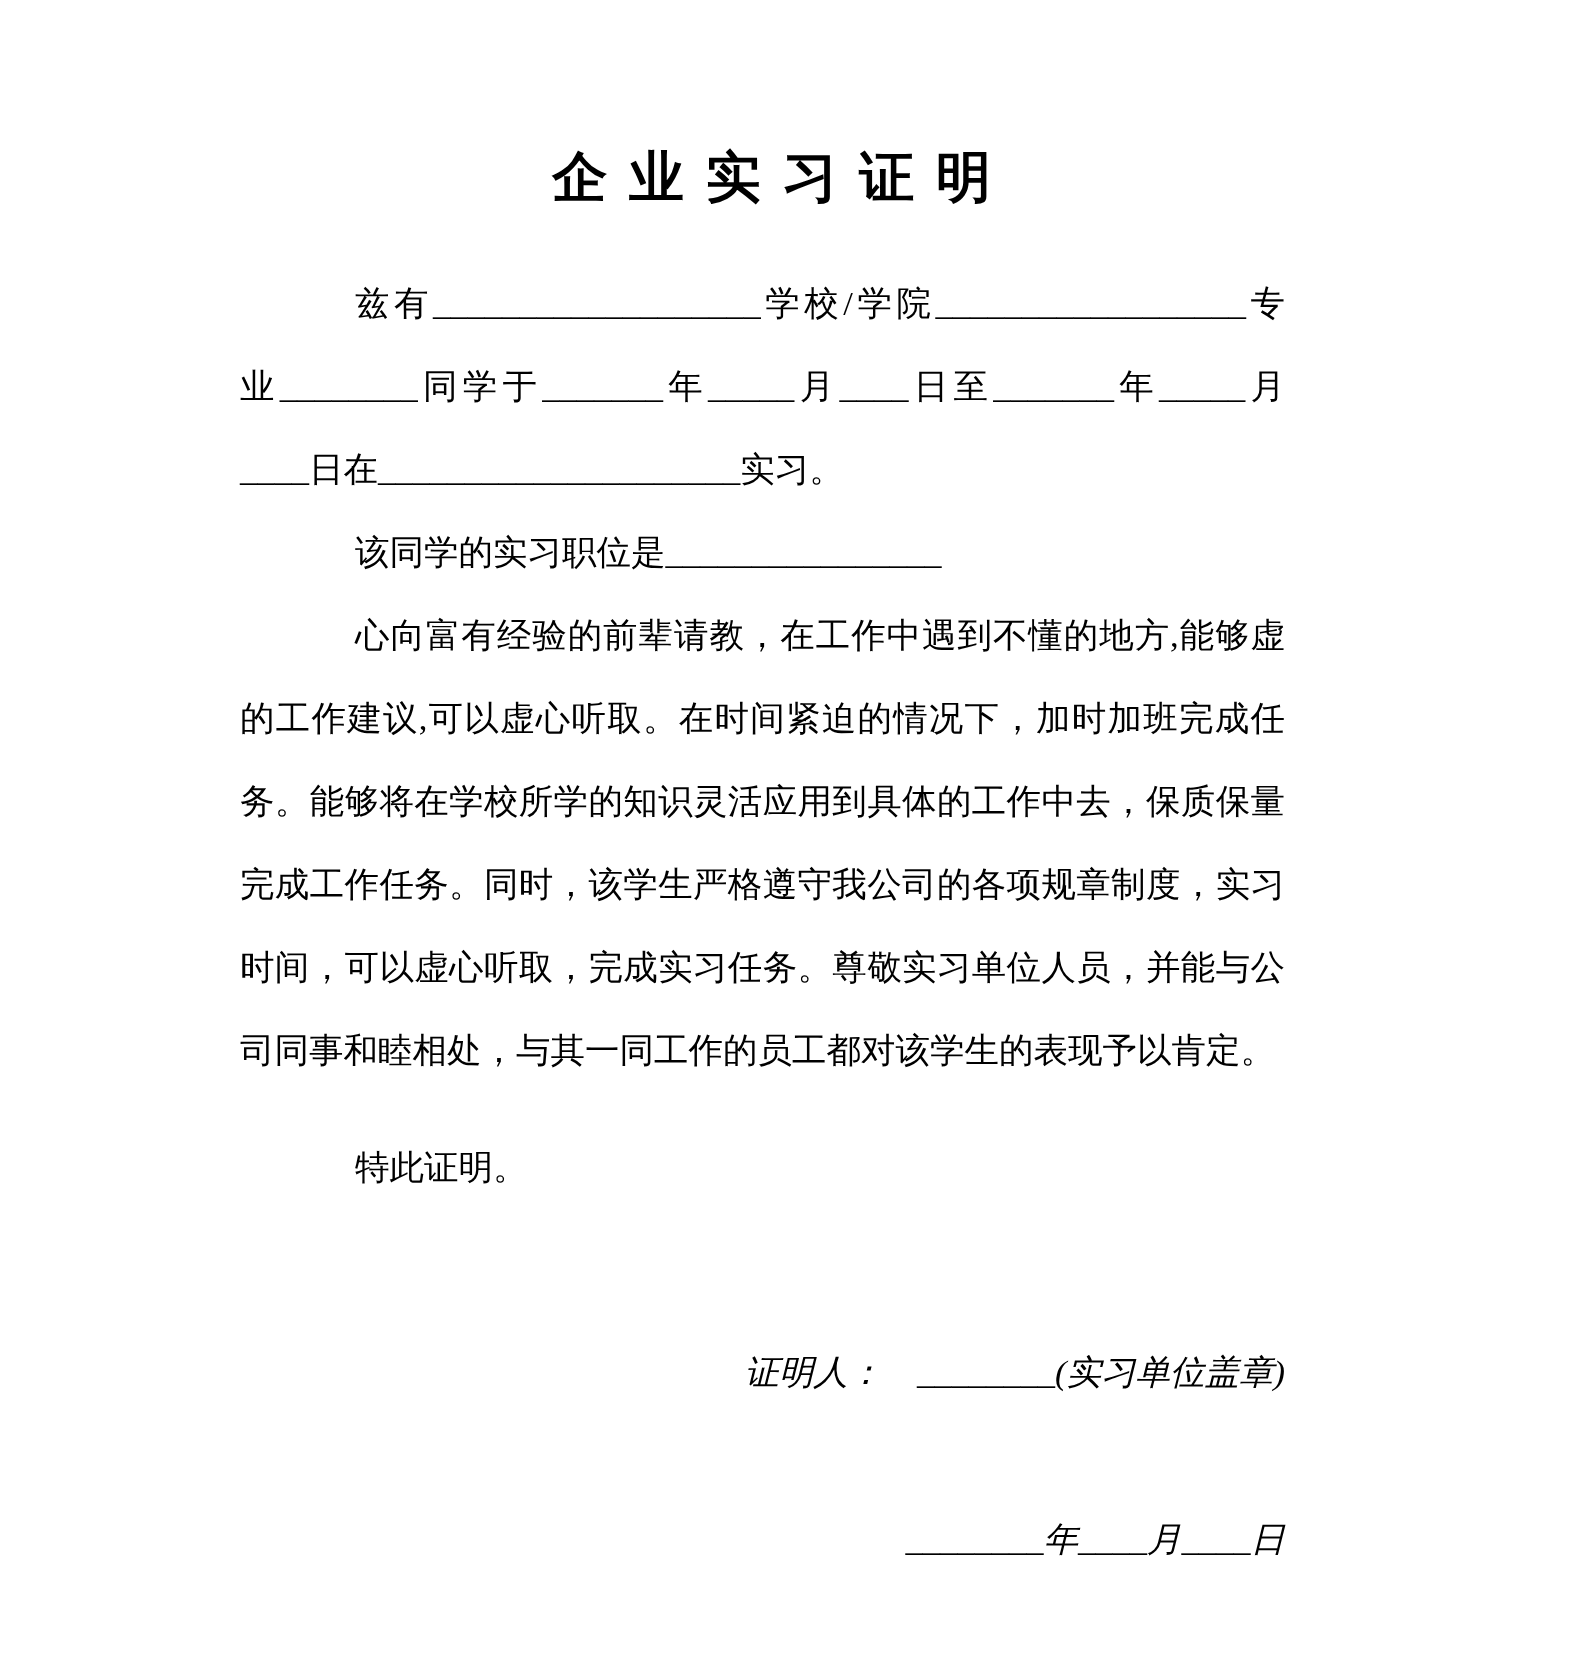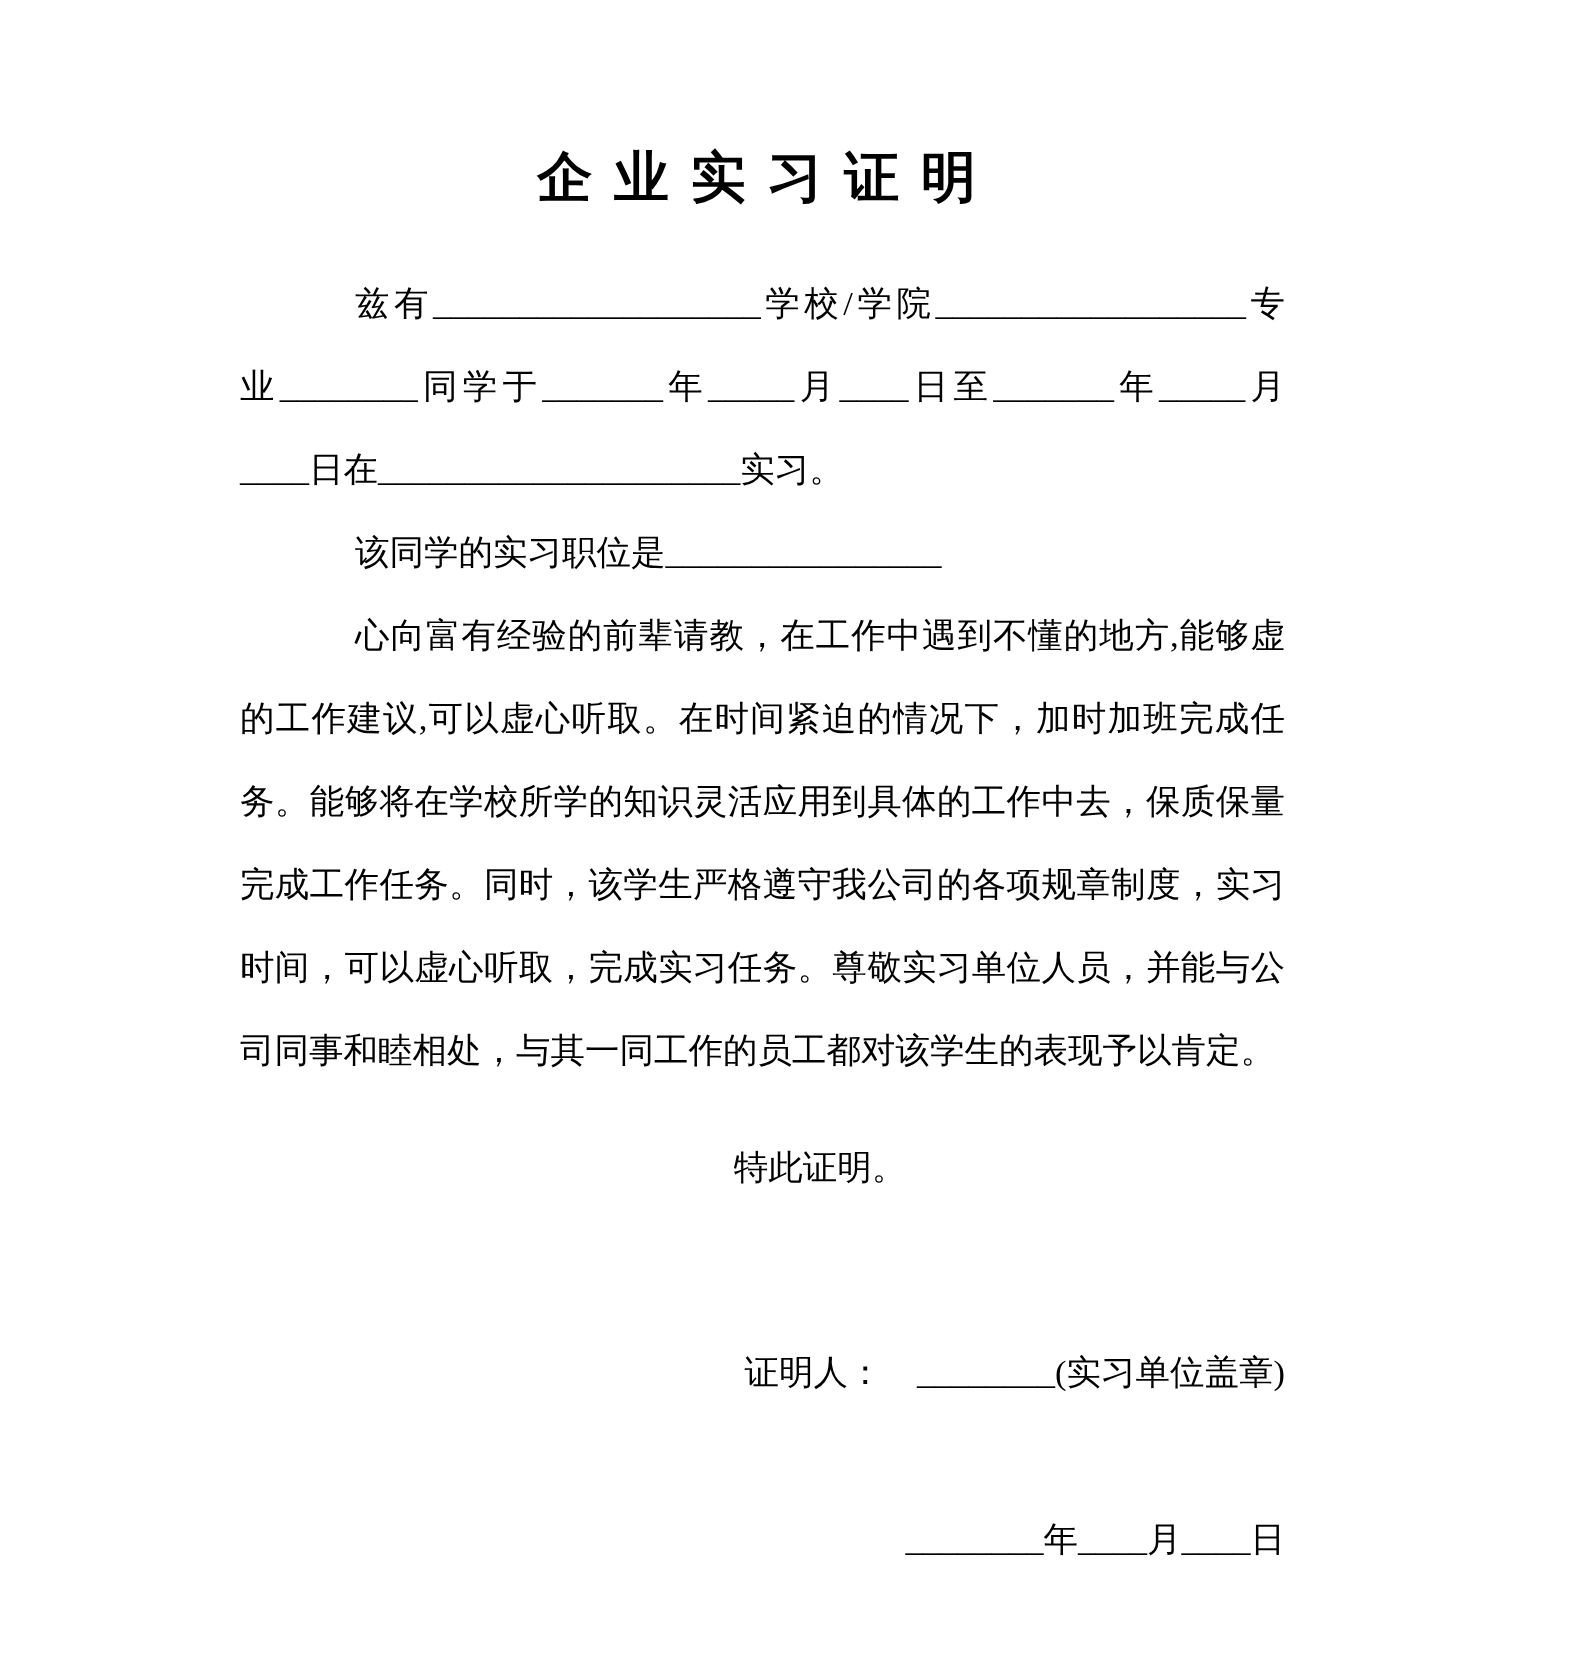--- a/index.html
+++ b/index.html
@@ -9,21 +9,21 @@
     width: 1587px;
     height: 1658px;
     background: #ffffff;
     color: #000000;
     font-family: "Liberation Serif", "DejaVu Serif", serif;
     overflow: hidden;
   }
   .doc-title {
     position: absolute;
     top: 138px;
-    left: 236px;
+    left: 251px;
     width: 1045px;
     text-align: center;
     font-size: 55px;
     font-weight: bold;
     letter-spacing: 4px;
     line-height: 80px;
     white-space: nowrap;
   }
   .doc-body {
     position: absolute;
@@ -32,22 +32,22 @@
     width: 1045px;
     font-size: 34.5px;
   }
   .line {
     line-height: 83px;
     height: 83px;
     text-align: left;
   }
   .indent { text-indent: 115px; }
   .justify { text-align: justify; text-align-last: justify; }
-  .right { text-align: left; text-align-last: right; }
-  .gap-before-certify { margin-top: 34px; text-align: center; }
+  .right { text-align: left; text-align-last: right; font-style: italic; }
+  .gap-before-certify { margin-top: 34px; }
   .gap-before-certifier { margin-top: 122px; }
   .gap-before-date { margin-top: 84px; }
 </style>
 </head>
 <body>
 
 <div class="page">
 
   <div class="doc-title">企 业 实 习 证 明</div>
 

